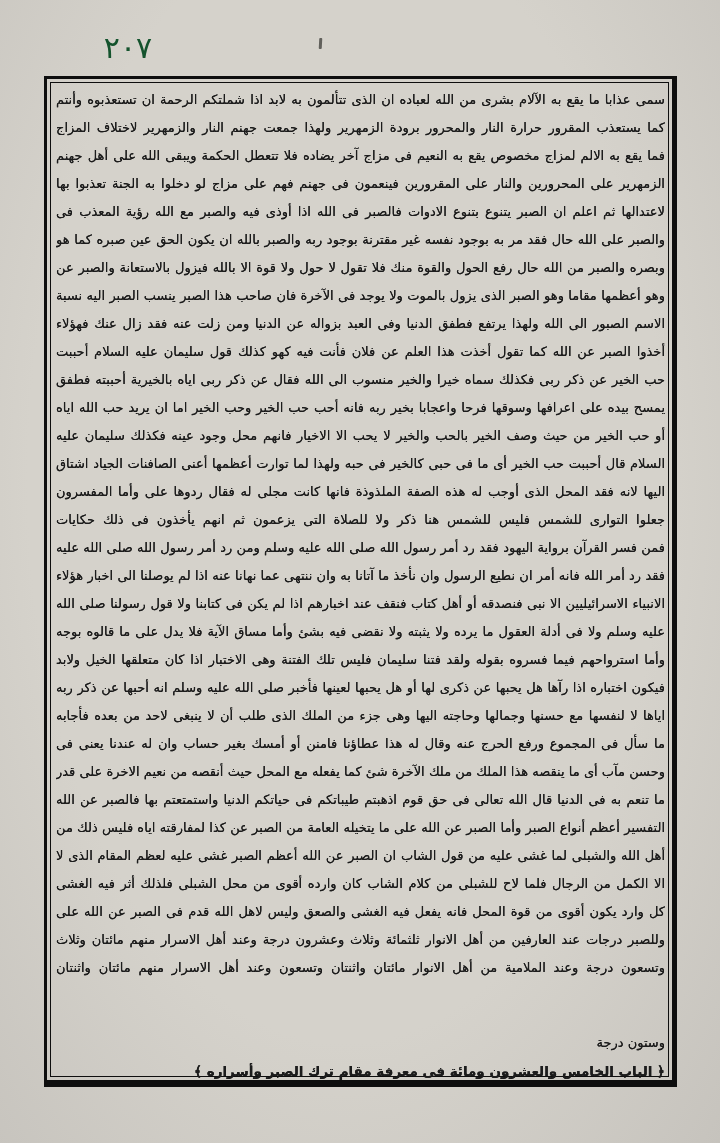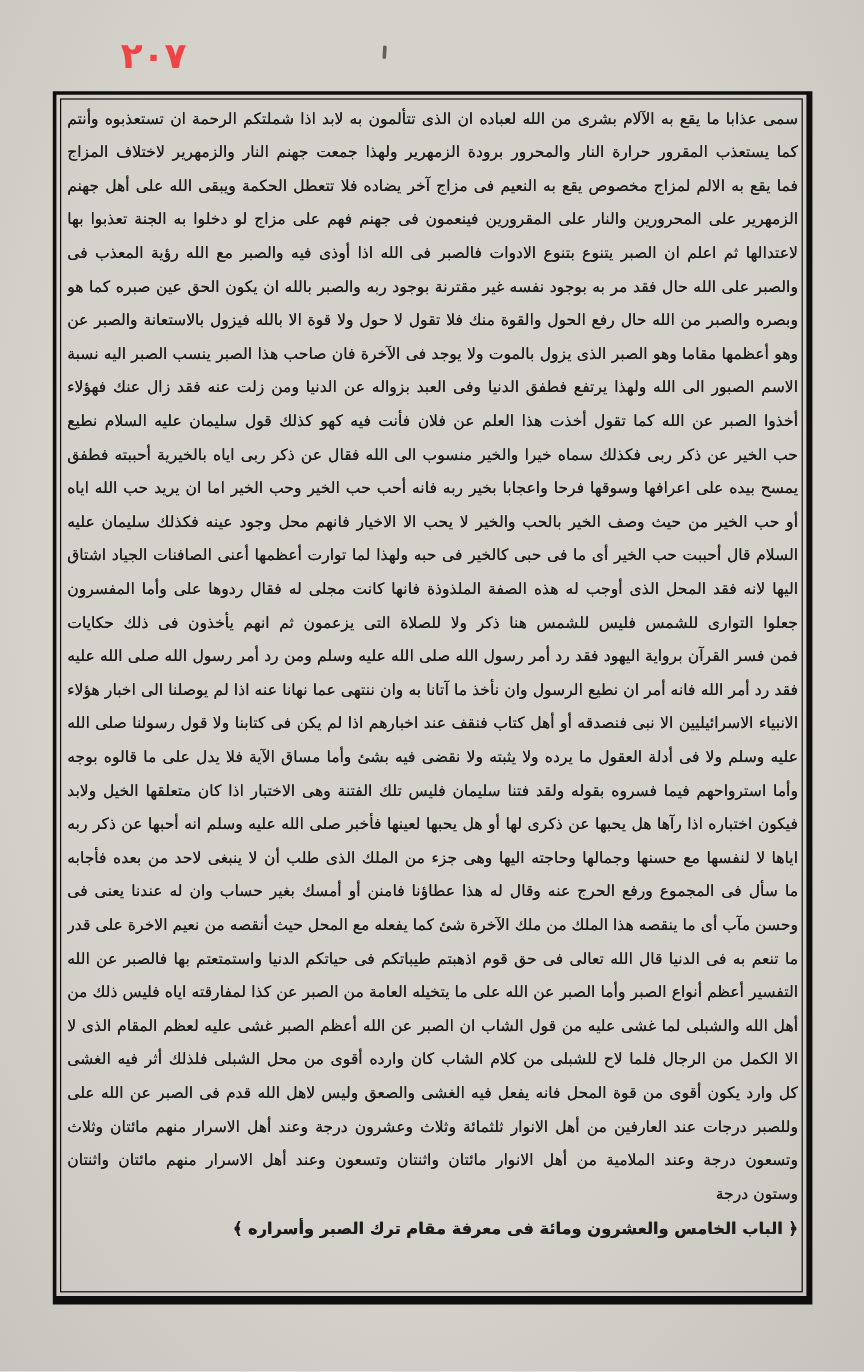--- a/index.html
+++ b/index.html
@@ -12,21 +12,21 @@
   body{
     width:720px;height:1143px;
     position:relative;overflow:hidden;
     background:radial-gradient(ellipse at 48% 42%, var(--paper) 60%, var(--paper-edge) 100%);
     font-family:"DejaVu Sans", sans-serif;
     color:var(--ink);
   }
   .page-number{
     position:absolute;top:30px;left:88px;width:80px;
     text-align:center;
-    font-size:30px;font-weight:bold;color:#ef4444;
+    font-size:30px;font-weight:normal;color:#14532d;
     letter-spacing:2px;
     direction:rtl;
   }
   .ink-speck{
     position:absolute;left:319px;top:38px;width:3px;height:11px;
     background:#3a3a36;border-radius:1px;opacity:.75;transform:rotate(3deg);
   }
   .frame-outer{
     position:absolute;left:44px;top:76px;width:633px;height:1011px;
     border:3px solid var(--rule);
@@ -48,20 +48,21 @@
   .line{
     height:28px;line-height:28px;
     overflow:hidden;
     text-align:justify;
     text-align-last:justify;
     white-space:normal;
     text-shadow:0 0 .4px var(--ink);
   }
   .line.short{
     text-align-last:right;
+    margin-top:47px;
   }
   .chapter-heading{
     height:28px;line-height:28px;
     font-size:13.5px;
     font-weight:bold;
     overflow:hidden;
     text-shadow:0 0 .3px var(--ink);
   }
 </style>
 </head>
@@ -79,21 +80,21 @@
   <div>
       <div class="line">سمى عذابا ما يقع به الآلام بشرى من الله لعباده ان الذى تتألمون به لابد اذا شملتكم الرحمة ان تستعذبوه وأنتم فى النار</div>
       <div class="line">كما يستعذب المقرور حرارة النار والمحرور برودة الزمهرير ولهذا جمعت جهنم النار والزمهرير لاختلاف المزاج</div>
       <div class="line">فما يقع به الالم لمزاج مخصوص يقع به النعيم فى مزاج آخر يضاده فلا تتعطل الحكمة ويبقى الله على أهل جهنم</div>
       <div class="line">الزمهرير على المحرورين والنار على المقرورين فينعمون فى جهنم فهم على مزاج لو دخلوا به الجنة تعذبوا بها</div>
       <div class="line">لاعتدالها ثم اعلم ان الصبر يتنوع بتنوع الادوات فالصبر فى الله اذا أوذى فيه والصبر مع الله رؤية المعذب فى العذاب</div>
       <div class="line">والصبر على الله حال فقد مر به بوجود نفسه غير مقترنة بوجود ربه والصبر بالله ان يكون الحق عين صبره كما هو سمعه</div>
       <div class="line">وبصره والصبر من الله حال رفع الحول والقوة منك فلا تقول لا حول ولا قوة الا بالله فيزول بالاستعانة والصبر عن الله</div>
       <div class="line">وهو أعظمها مقاما وهو الصبر الذى يزول بالموت ولا يوجد فى الآخرة فان صاحب هذا الصبر ينسب الصبر اليه نسبة</div>
       <div class="line">الاسم الصبور الى الله ولهذا يرتفع فطفق الدنيا وفى العبد بزواله عن الدنيا ومن زلت عنه فقد زال عنك فهؤلاء</div>
-      <div class="line">أخذوا الصبر عن الله كما تقول أخذت هذا العلم عن فلان فأنت فيه كهو كذلك قول سليمان عليه السلام نطيع</div>
+      <div class="line">أخذوا الصبر عن الله كما تقول أخذت هذا العلم عن فلان فأنت فيه كهو كذلك قول سليمان عليه السلام أحببت</div>
       <div class="line">حب الخير عن ذكر ربى فكذلك سماه خيرا والخير منسوب الى الله فقال عن ذكر ربى اياه بالخيرية أحببته فطفق</div>
       <div class="line">يمسح بيده على اعرافها وسوقها فرحا واعجابا بخير ربه فانه أحب حب الخير وحب الخير اما ان يريد حب الله اياه</div>
       <div class="line">أو حب الخير من حيث وصف الخير بالحب والخير لا يحب الا الاخيار فانهم محل وجود عينه فكذلك سليمان عليه</div>
       <div class="line">السلام قال أحببت حب الخير أى ما فى حبى كالخير فى حبه ولهذا لما توارت أعظمها أعنى الصافنات الجياد اشتاق</div>
       <div class="line">اليها لانه فقد المحل الذى أوجب له هذه الصفة الملذوذة فانها كانت مجلى له فقال ردوها على وأما المفسرون الذين</div>
       <div class="line">جعلوا التوارى للشمس فليس للشمس هنا ذكر ولا للصلاة التى يزعمون ثم انهم يأخذون فى ذلك حكايات</div>
       <div class="line">فمن فسر القرآن برواية اليهود فقد رد أمر رسول الله صلى الله عليه وسلم ومن رد أمر رسول الله صلى الله عليه وسلم</div>
       <div class="line">فقد رد أمر الله فانه أمر ان نطيع الرسول وان نأخذ ما آتانا به وان ننتهى عما نهانا عنه اذا لم يوصلنا الى اخبار هؤلاء</div>
       <div class="line">الانبياء الاسرائيليين الا نبى فنصدقه أو أهل كتاب فنقف عند اخبارهم اذا لم يكن فى كتابنا ولا قول رسولنا صلى الله</div>
       <div class="line">عليه وسلم ولا فى أدلة العقول ما يرده ولا يثبته ولا نقضى فيه بشئ وأما مساق الآية فلا يدل على ما قالوه بوجه ظاهر ألبتة</div>

